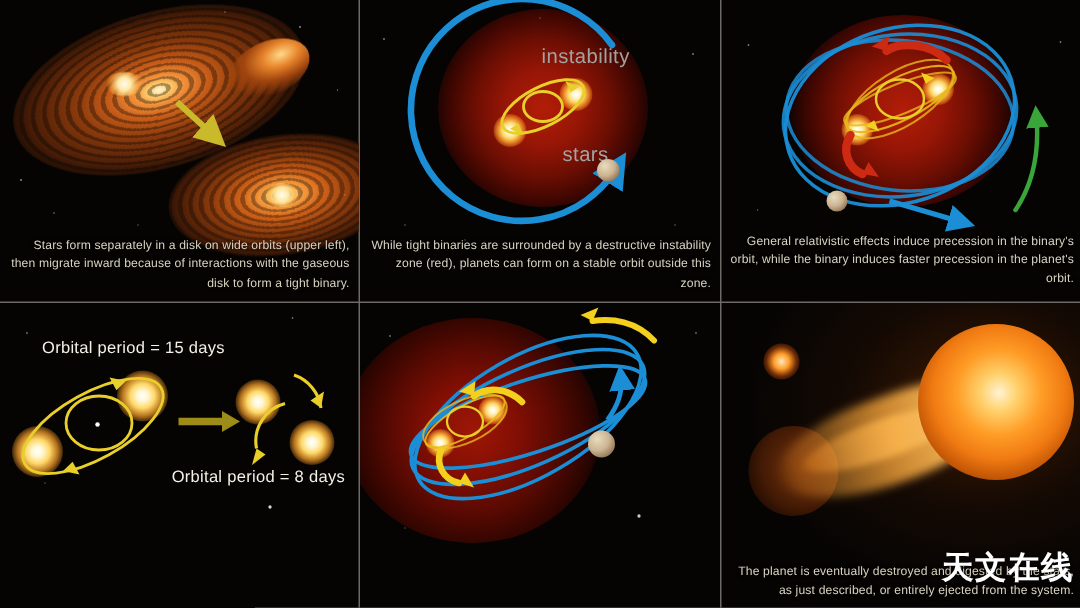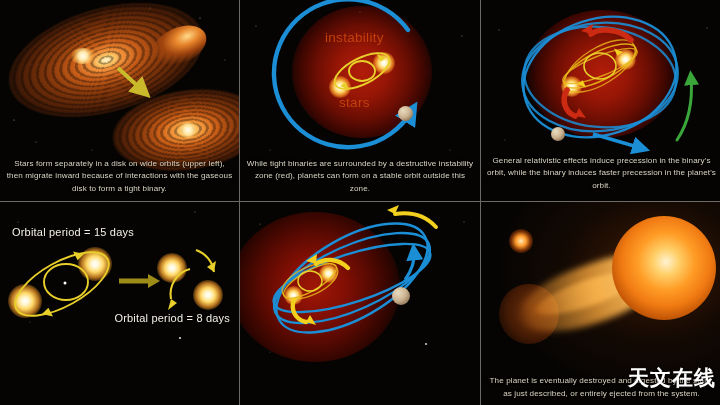--- a/index.html
+++ b/index.html
@@ -18,21 +18,21 @@
   }
   .panel {
     position:relative; overflow:hidden;
     background:#050403;
   }
   .scene { position:absolute; left:0; right:0; top:0; bottom:0; }
   .caption {
     position:absolute; left:0; right:0; bottom:0;
     color:#d9d4c2;
     font-size:8.1px; line-height:12.3px;
-    text-align:center;
+    text-align:right;
     padding:0 6px 6px 6px;
     letter-spacing:.1px;
     z-index:40;
     text-shadow:0 0 3px #000;
   }
   .cap3 { bottom:3px; }
 
   
   .disk {
     position:absolute; border-radius:50%;
@@ -85,28 +85,28 @@
   }
 
   
   .redzone {
     position:absolute; border-radius:50%;
     background:radial-gradient(circle, #b21d08 0%, #971606 26%, #6b0e03 48%, #3a0601 66%, rgba(20,2,0,0) 80%);
   }
 
   
   .zone-label {
-    position:absolute; color:#c2410c;
+    position:absolute; color:#a3a3a3;
     font-size:13.5px; letter-spacing:.3px;
-    z-index:20; white-space:nowrap;
+    z-index:20; white-space:nowrap;margin-left:36px;
   }
   .period-label {
     position:absolute; color:#f4f0e6;
     font-size:11px; letter-spacing:.2px;
-    z-index:20; white-space:nowrap;
+    z-index:20; white-space:nowrap;margin-left:16px;
   }
 
   
   svg.ov { position:absolute; inset:0; width:100%; height:100%; z-index:15; overflow:visible; }
 
   
   .bigstar {
     position:absolute; width:104px; height:104px; right:6px; top:14px;
     border-radius:50%;
     background:radial-gradient(circle at 52% 44%, #fff3d2 0%, #ffd06a 16%, #ff9c26 36%, #f07a12 56%, #c25606 72%, rgba(120,44,4,0.35) 86%, rgba(60,20,2,0) 100%);

